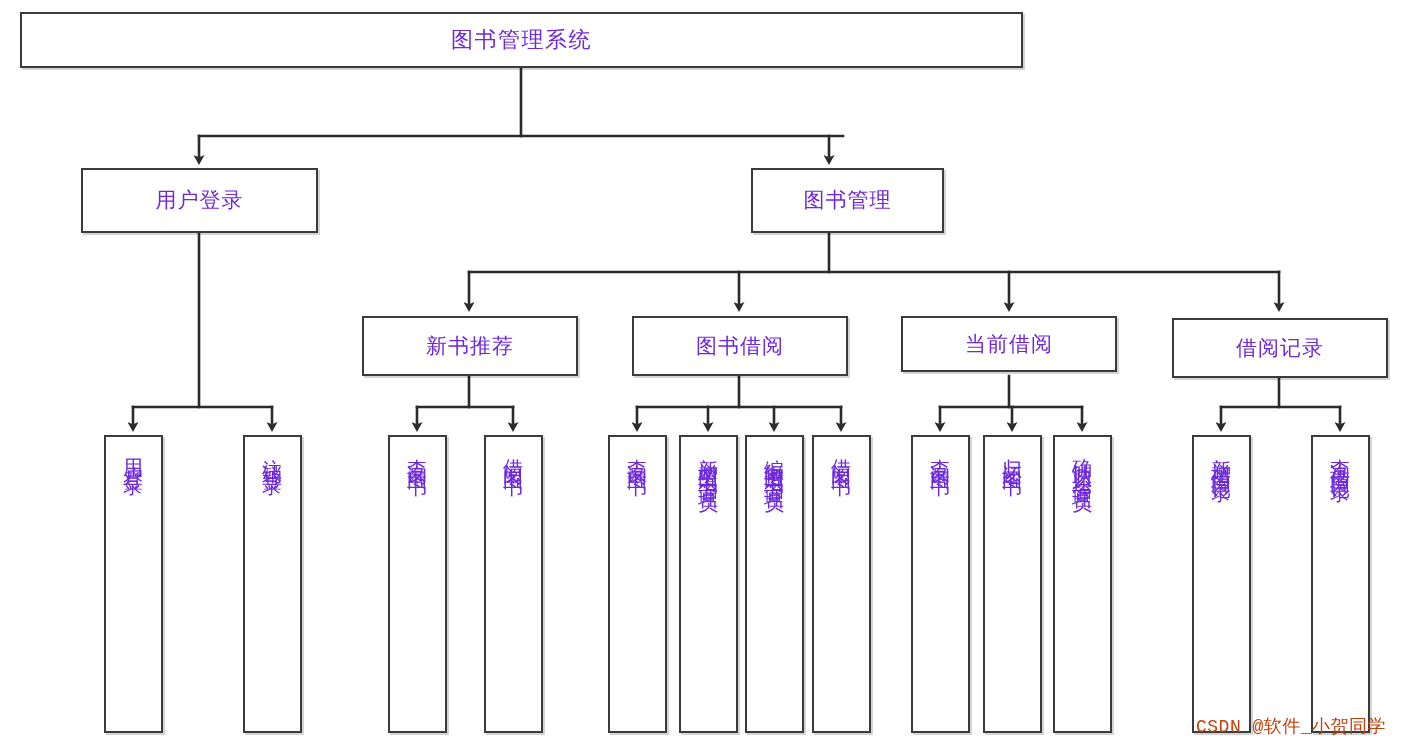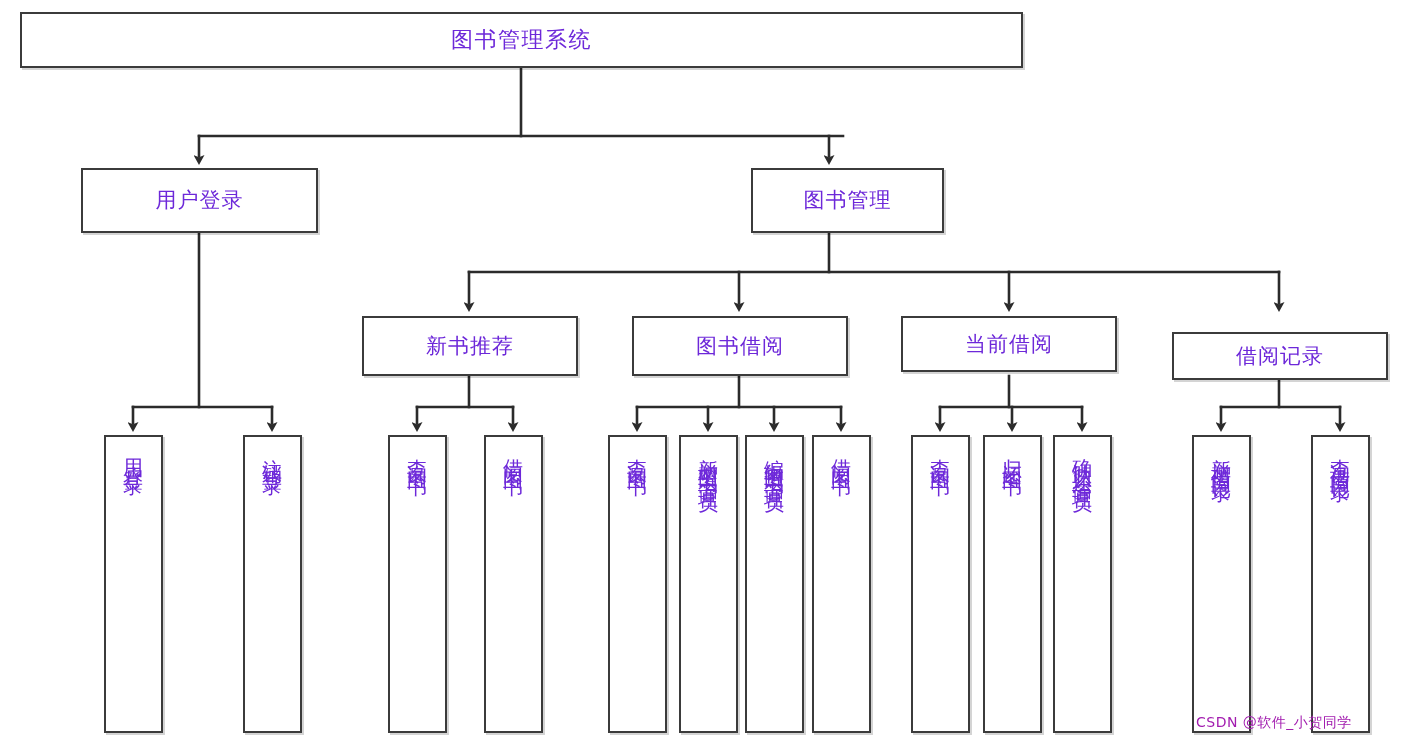--- a/index.html
+++ b/index.html
@@ -64,24 +64,25 @@
     font-size: 20px;
     letter-spacing: 6px;
     line-height: 1;
     white-space: nowrap;
   }
   .node.vert.tall-text .label {
     letter-spacing: 5px;
   }
   .watermark {
     position: absolute;
-    color: #a21caf;
-    font-size: 14px;
+    color: #c2410c;
+    font-size: 18px;
     white-space: nowrap;
     letter-spacing: 0.5px;
+    font-family: Liberation Mono, monospace;
   }
 </style>
 </head>
 <body>
 
 <div id="canvas">
 
   <svg class="wires" viewBox="0 0 1405 747" xmlns="http://www.w3.org/2000/svg">
     <defs>
       <marker id="arrow" markerWidth="10" markerHeight="11" refX="1" refY="5.5" orient="auto" markerUnits="userSpaceOnUse">
@@ -145,21 +146,21 @@
 
   <div class="node horiz" style="left:632px; top:316px; width:216px; height:60px;">
     <span class="label">图书借阅</span>
   </div>
   <div class="node horiz" style="left:362px; top:316px; width:216px; height:60px;">
     <span class="label">新书推荐</span>
   </div>
   <div class="node horiz" style="left:901px; top:316px; width:216px; height:56px;">
     <span class="label">当前借阅</span>
   </div>
-  <div class="node horiz" style="left:1172px; top:332px; width:216px; height:48px;justify-content:center;">
+  <div class="node horiz" style="left:1172px; top:318px; width:216px; height:60px;justify-content:center;">
     <span class="label">借阅记录</span>
   </div>
 
   <div class="node vert" style="left:104px; top:435px; width:59px; height:298px;">
     <span class="label">用户登录</span>
   </div>
   <div class="node vert" style="left:243px; top:435px; width:59px; height:298px;">
     <span class="label">注销登录</span>
   </div>
 

